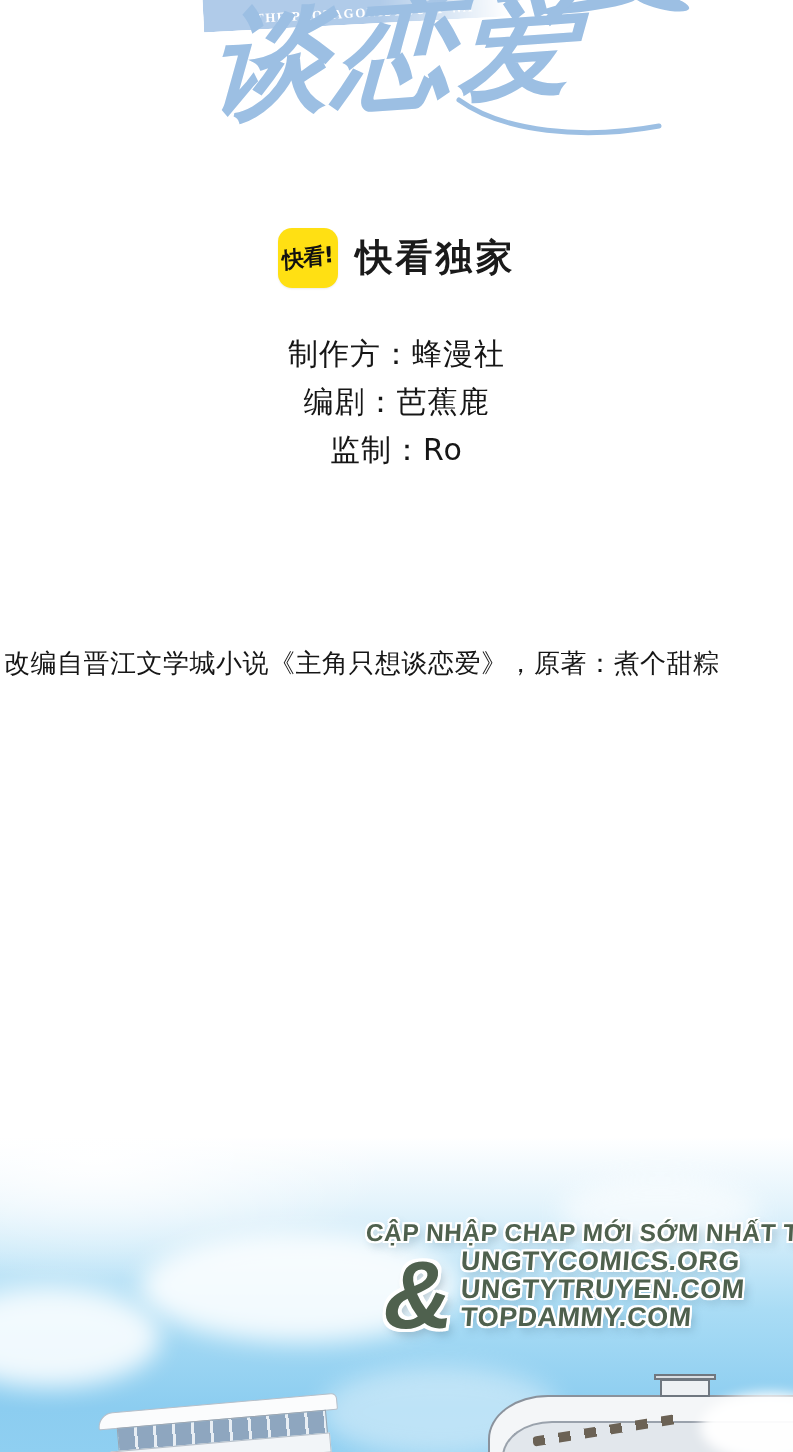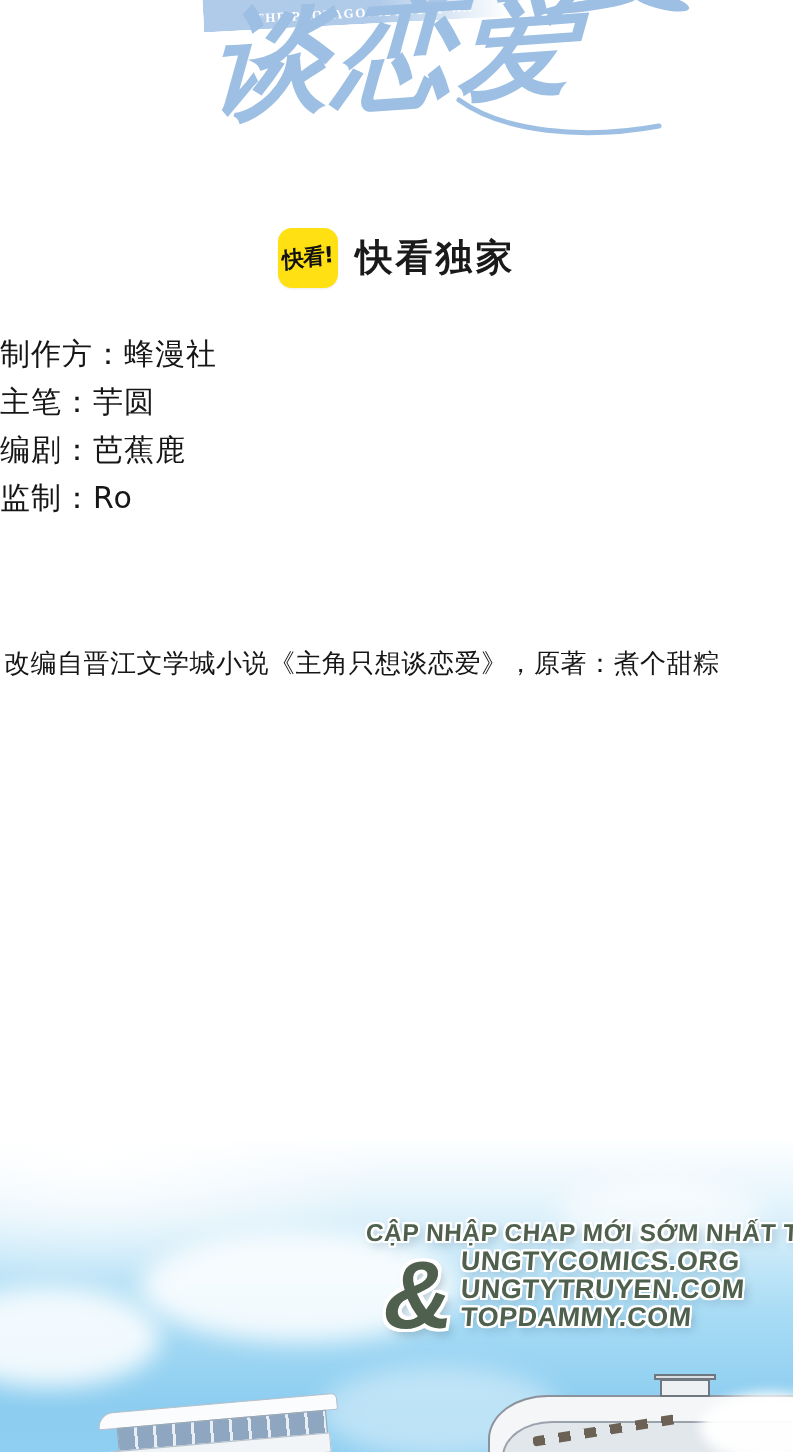--- a/index.html
+++ b/index.html
@@ -65,21 +65,21 @@
   .kk-label {
     margin-left:18px;
     font-size:37px; font-weight:bold; color:#1a1a1a;
     letter-spacing:3px;
     font-family:"DejaVu Sans", sans-serif;
   }
 
   
   .credits {
     position:absolute; left:0; top:330px; width:100%;
-    list-style:none; 
+    list-style:none; text-align:center;
     font-size:30px; line-height:48px; color:#161616;
     letter-spacing:1px;
     font-family:"DejaVu Sans", sans-serif;
   }
   .adaptation {
     position:absolute; left:4px; top:646px; width:100%;
     text-align:left;
     font-size:26px; color:#161616; letter-spacing:0.5px;
     font-family:"DejaVu Sans", sans-serif;
   }
@@ -186,21 +186,20 @@
 
   <div class="publisher-row">
     <div class="kk-logo">
       <span>快看!</span>
     </div>
     <div class="kk-label">快看独家</div>
   </div>
 
   <ul class="credits">
     <li>制作方：蜂漫社</li>
-    <li>主笔：芋圆</li>
     <li>编剧：芭蕉鹿</li>
     <li>监制：Ro</li>
   </ul>
 
   <p class="adaptation">改编自晋江文学城小说《主角只想谈恋爱》，原著：煮个甜粽</p>
 
   <div class="sky">
     <div class="cloud c1"></div>
     <div class="cloud c2"></div>
     <div class="cloud c3"></div>

